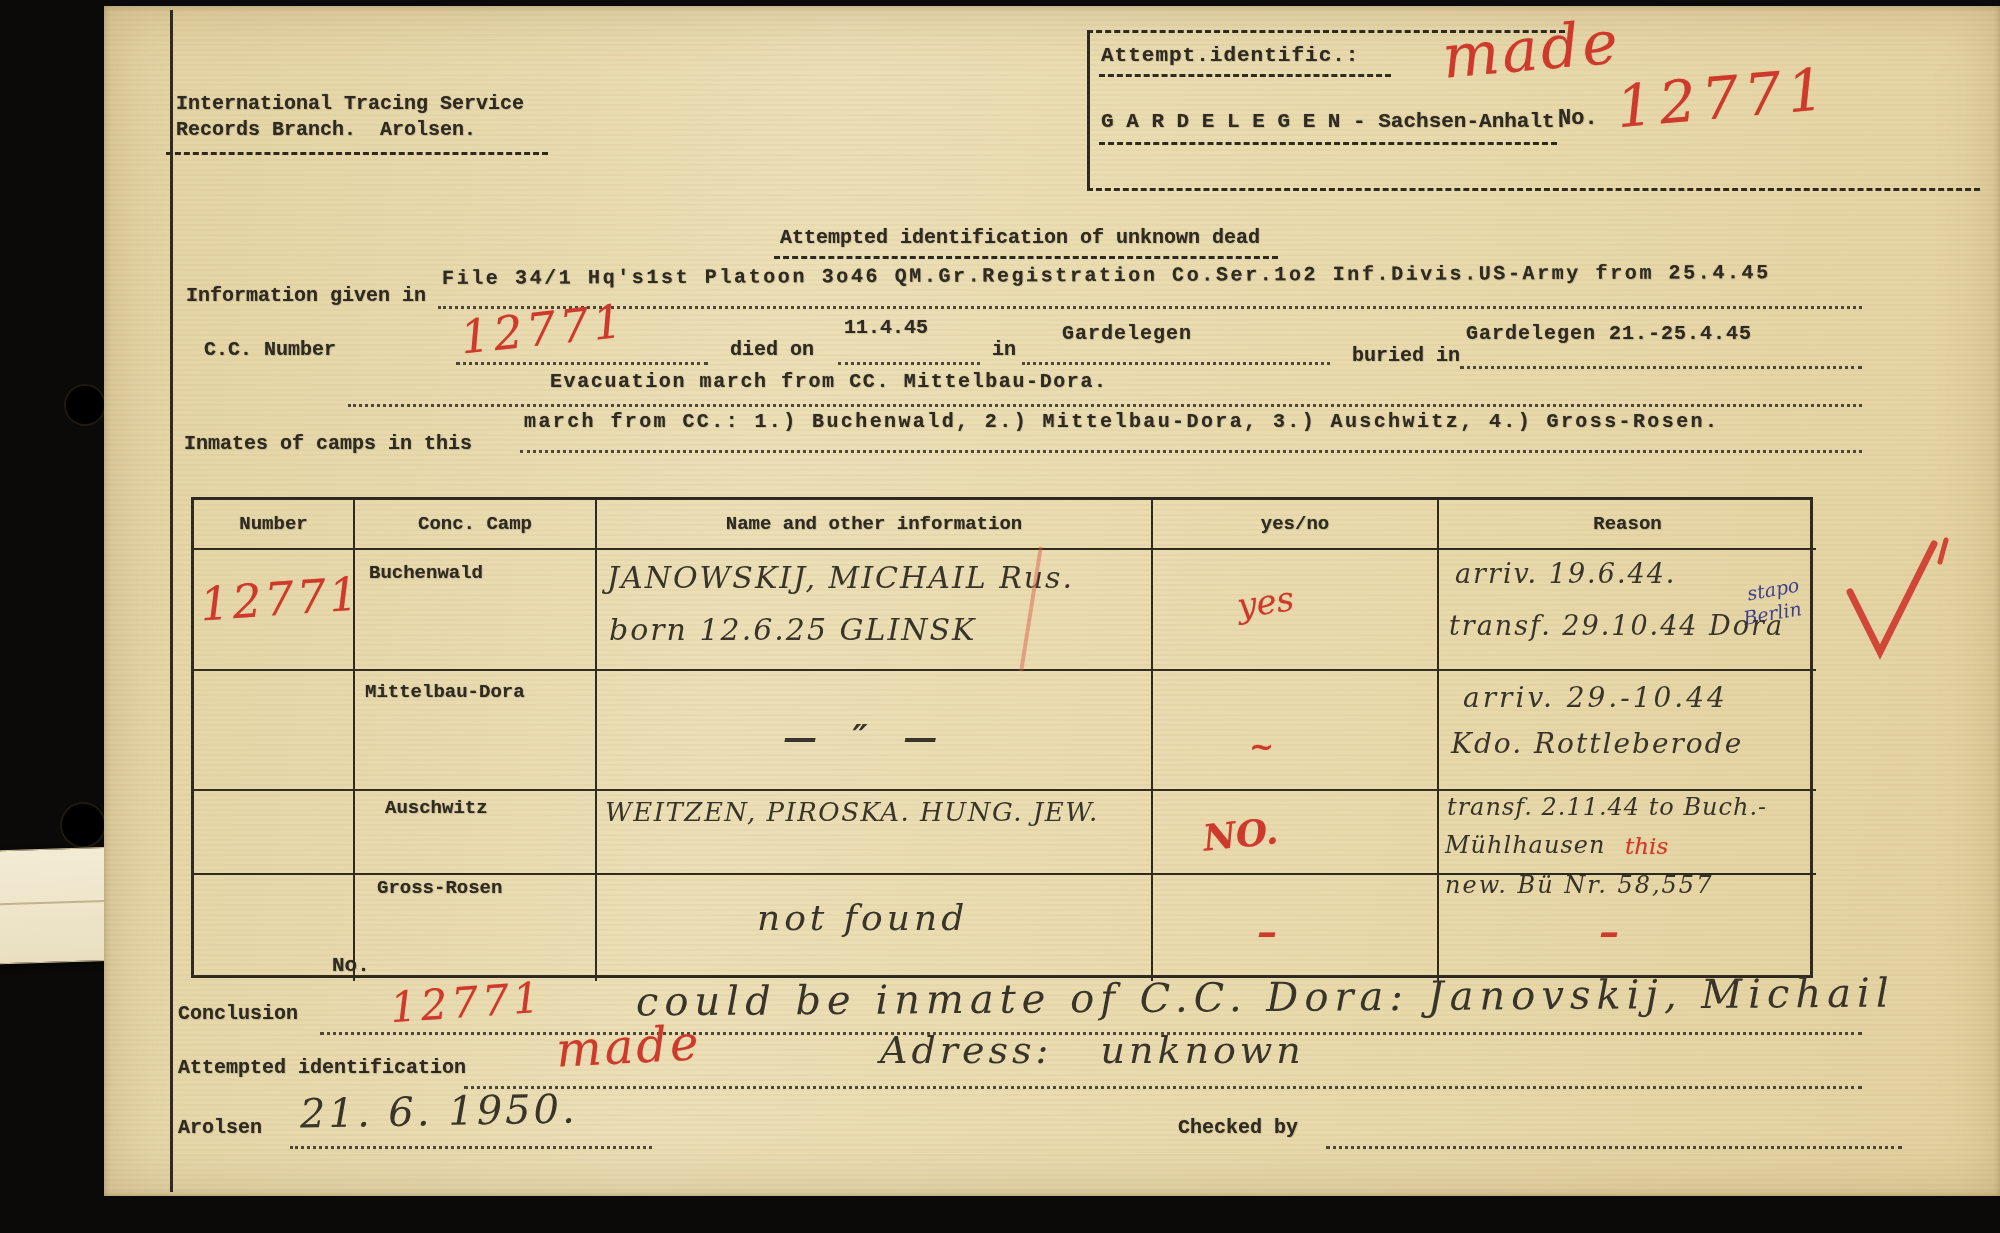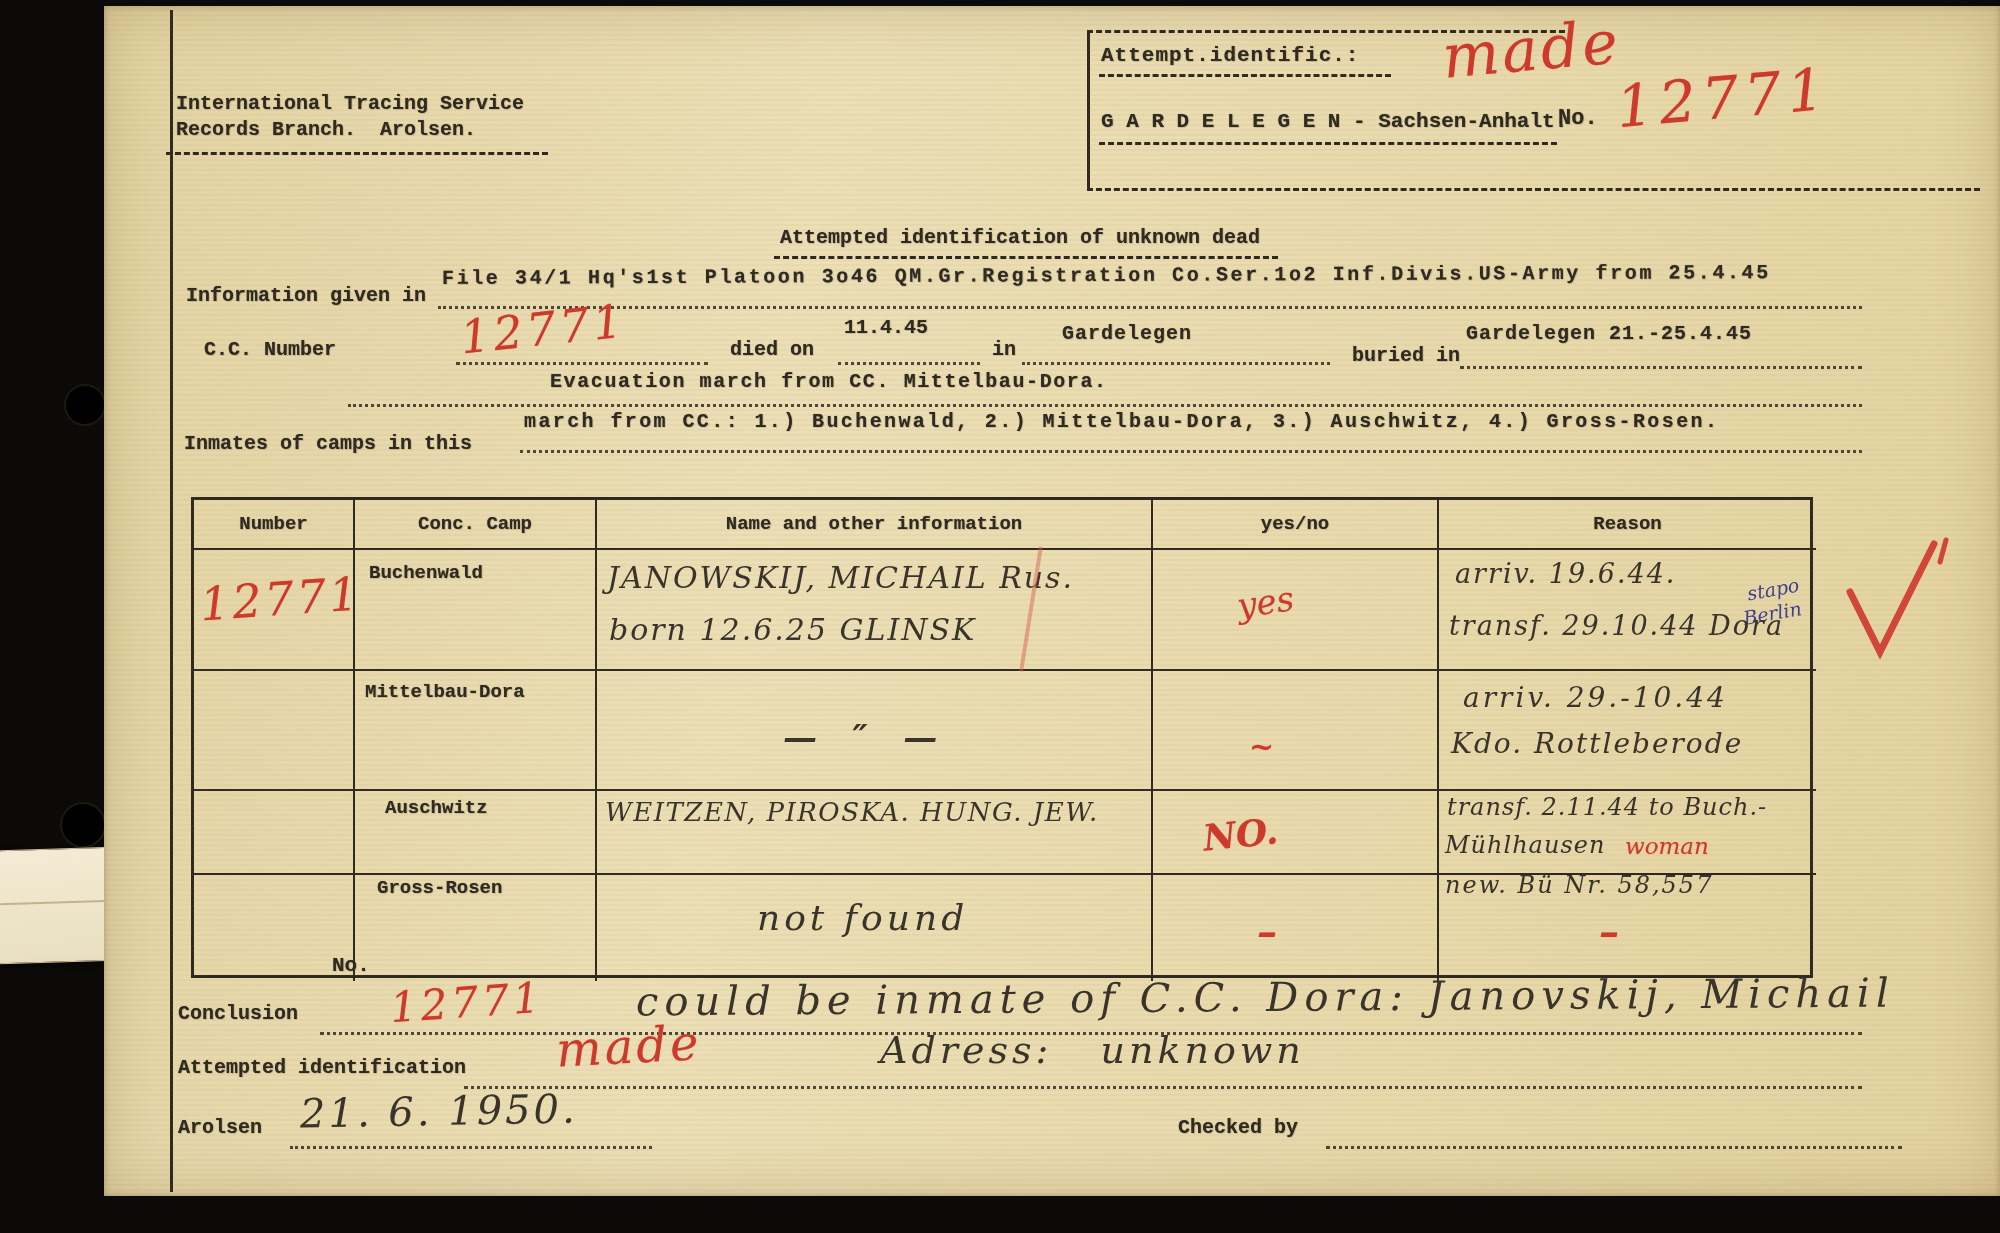--- a/index.html
+++ b/index.html
@@ -152,21 +152,21 @@
       </div>
       <div class="cell">
         <div class="hw" style="left:8px;top:6px;font-size:26px;letter-spacing:1.5px;">WEITZEN, PIROSKA. HUNG. JEW.</div>
       </div>
       <div class="cell">
         <div class="hw red" style="left:50px;top:22px;font-size:36px;transform:rotate(-6deg);font-weight:700;">NO.</div>
       </div>
       <div class="cell last" style="overflow:visible;z-index:2;">
         <div class="hw" style="left:8px;top:2px;font-size:24px;letter-spacing:1px;">transf. 2.11.44 to Buch.-</div>
         <div class="hw" style="left:6px;top:40px;font-size:24px;letter-spacing:1px;">Mühlhausen</div>
-        <div class="hw red" style="left:186px;top:42px;font-size:23px;">woman</div>
+        <div class="hw red" style="left:186px;top:42px;font-size:23px;">this</div>
         <div class="hw" style="left:6px;top:80px;font-size:24px;letter-spacing:2px;">new. Bü Nr. 58,557</div>
       </div>
 
       <div class="cell bottom"></div>
       <div class="cell bottom">
         <div class="tw" style="left:22px;top:2px;font-size:19px;">Gross-Rosen</div>
       </div>
       <div class="cell bottom">
         <div class="hw" style="left:160px;top:22px;font-size:36px;letter-spacing:4px;">not found</div>
       </div>

